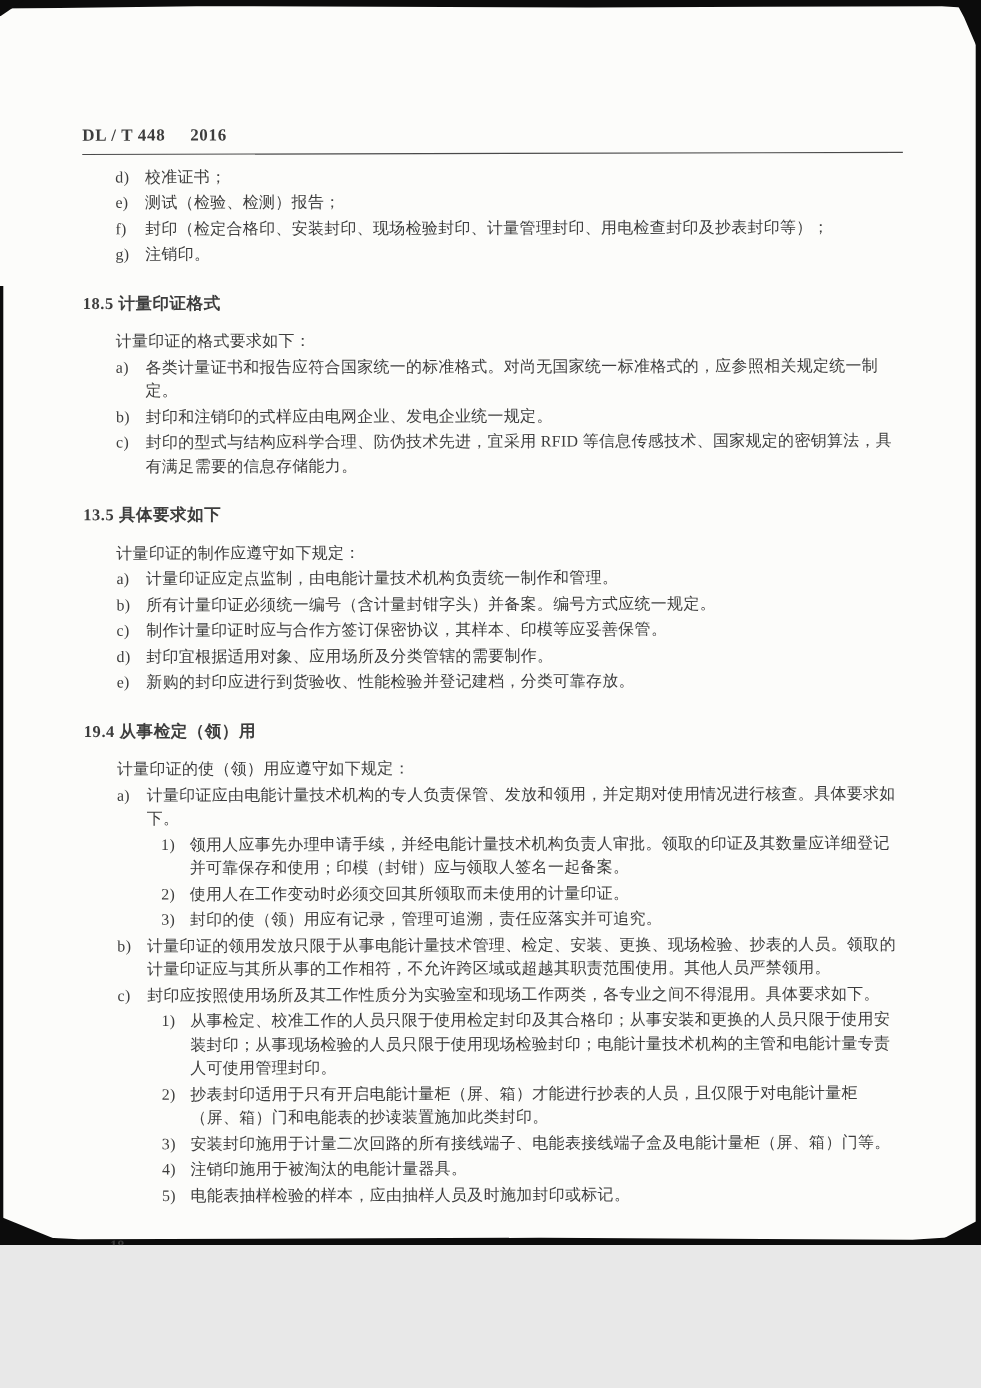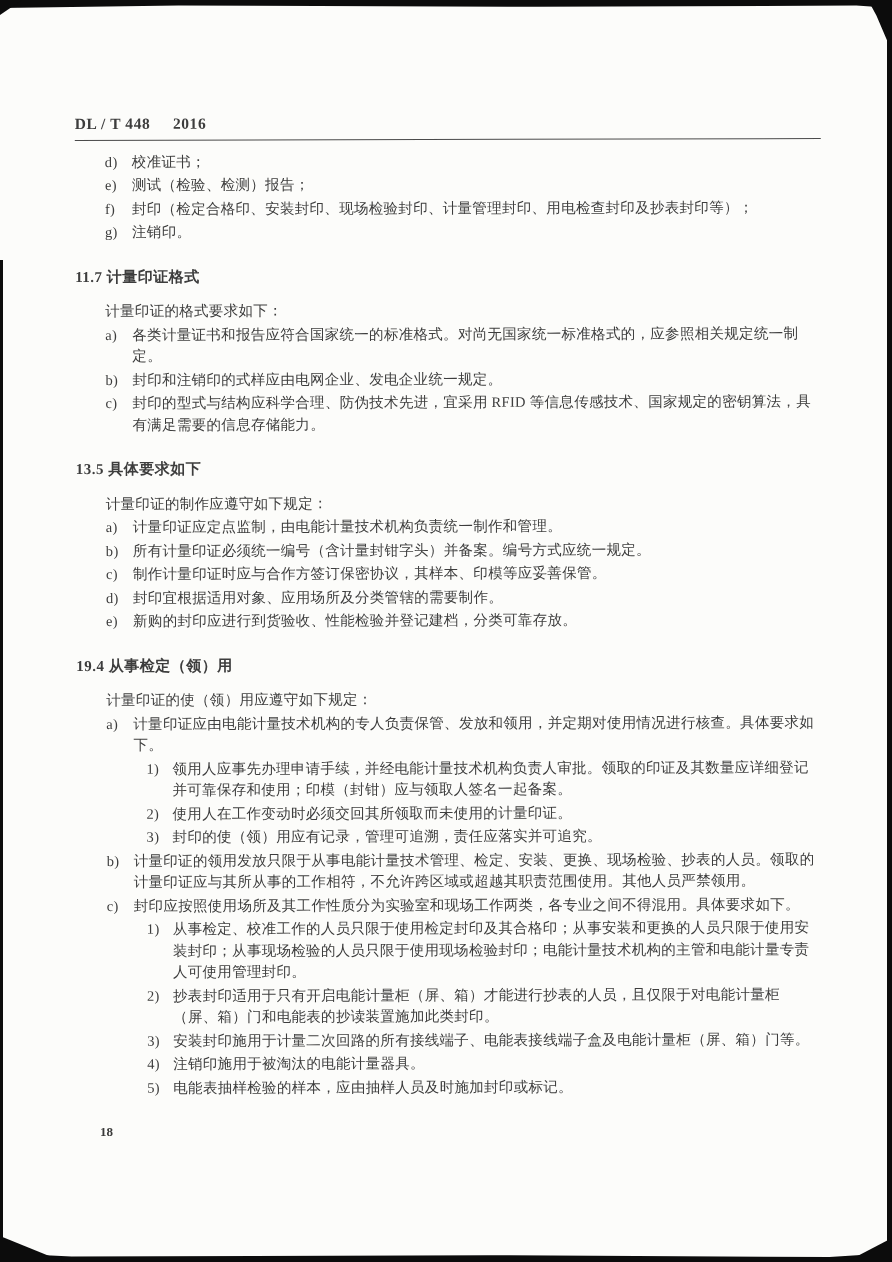--- a/index.html
+++ b/index.html
@@ -1,18 +1,18 @@
 <!DOCTYPE html>
 <html><head>
 <meta charset="utf-8">
 <style>
   html,body{margin:0;padding:0;}
   body{background:#e8e8e8;font-family:"Liberation Serif","DejaVu Serif",serif;}
   .page{
-    position:relative;width:892px;height:1262px;margin:0 auto;
+    position:relative;width:892px;height:1132px;margin:0 auto;
     background:#fcfcfa;overflow:hidden;color:#3d3d3d;
   }
   
   .edge,.corner{position:absolute;background:#0c0c0c;}
   .edge-top{top:0;left:0;width:100%;height:8px;clip-path:polygon(0 0,100% 0,100% 100%,96% 70%,60% 85%,20% 70%,0 100%);}
   .edge-bottom{bottom:0;left:0;width:100%;height:9px;clip-path:polygon(0 0,8% 40%,55% 25%,93% 45%,100% 0,100% 100%,0 100%);}
   .edge-left{left:0;top:260px;bottom:0;width:3px;}
   .edge-right{right:0;top:0;bottom:0;width:5px;}
   .corner-tl{top:0;left:0;width:22px;height:15px;clip-path:polygon(0 0,100% 0,0 100%);}
   .corner-tr{top:0;right:0;width:24px;height:52px;clip-path:polygon(0 0,100% 0,100% 100%,35% 30%);}
@@ -80,21 +80,21 @@
         <span class="text">封印（检定合格印、安装封印、现场检验封印、计量管理封印、用电检查封印及抄表封印等）；</span>
       </div>
       <div class="item">
         <span class="label">g)</span>
         <span class="text">注销印。</span>
       </div>
     </div>
 
     <div class="section">
       <div class="section-title">
-        <span class="sec-num">11.7</span>
+        <span class="sec-num">18.5</span>
         <span class="sec-name">计量印证格式</span>
       </div>
       <div class="intro">计量印证的格式要求如下：</div>
       <div class="list">
         <div class="item">
           <span class="label">a)</span>
           <span class="text">各类计量证书和报告应符合国家统一的标准格式。对尚无国家统一标准格式的，应参照相关规定统一制定。</span>
         </div>
         <div class="item">
           <span class="label">b)</span>

